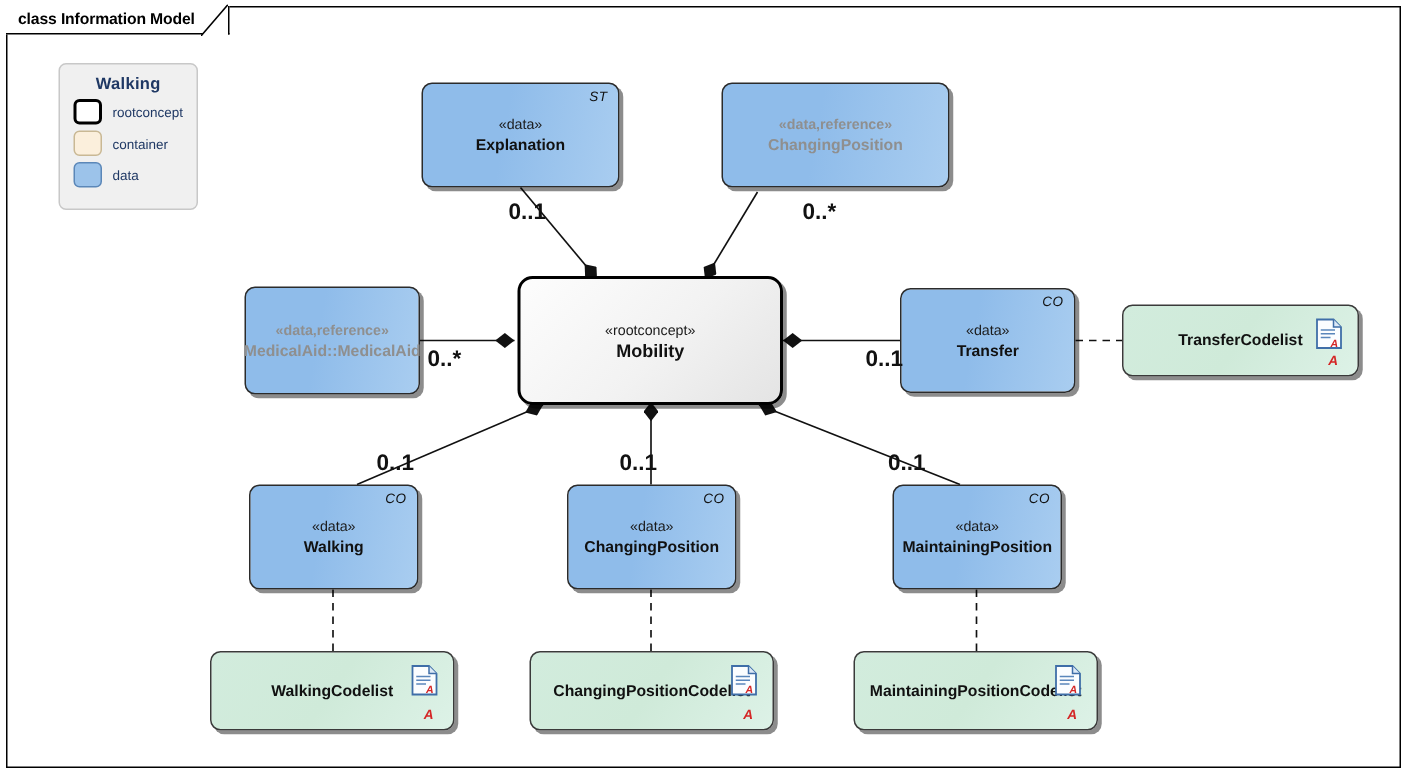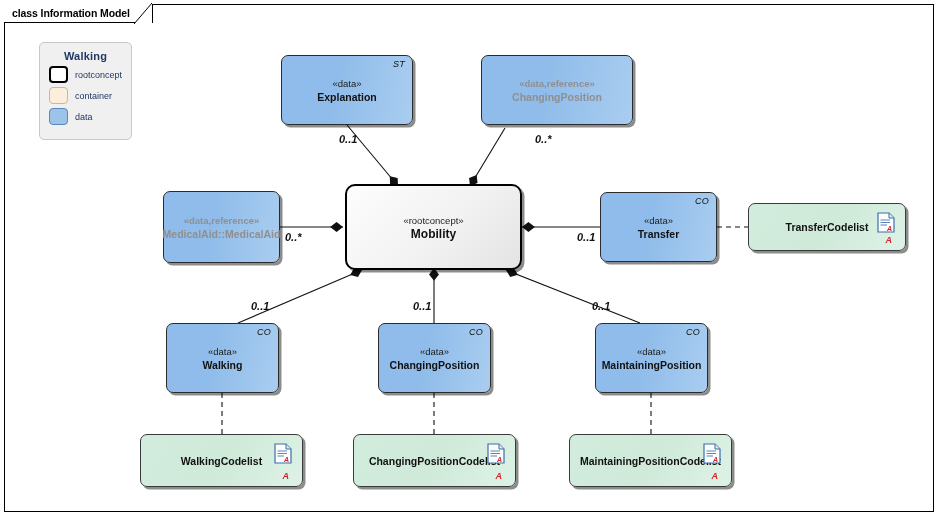--- a/index.html
+++ b/index.html
@@ -59,22 +59,22 @@
   .legend-title{text-align:center;font-size:11px;font-weight:bold;color:#1f3864;
      margin-top:7px;letter-spacing:.2px;}
   .legend-row{display:flex;align-items:center;margin:4px 0 0 9px;}
   .swatch{width:19px;height:17px;border-radius:4px;box-sizing:border-box;}
   .sw-root{border:2.5px solid #000;background:#fff;}
   .sw-cont{border:1px solid #c9b894;background:#fbefdc;}
   .sw-data{border:1px solid #5b87b8;background:#9cc3ea;}
   .legend-label{font-size:9px;color:#1f3864;margin-left:7px;}
 
   
-  .mult{position:absolute;font-size:11px;font-weight:bold;color:#111;
-        white-space:nowrap;font-style:italic;}
+  .mult{position:absolute;font-size:15px;font-weight:bold;color:#111;
+        white-space:nowrap;}
 </style>
 </head>
 <body>
 
 <div id="canvas">
 
   <div class="frame"></div>
 
   <div class="title-tab">
     <span>class Information Model</span>

